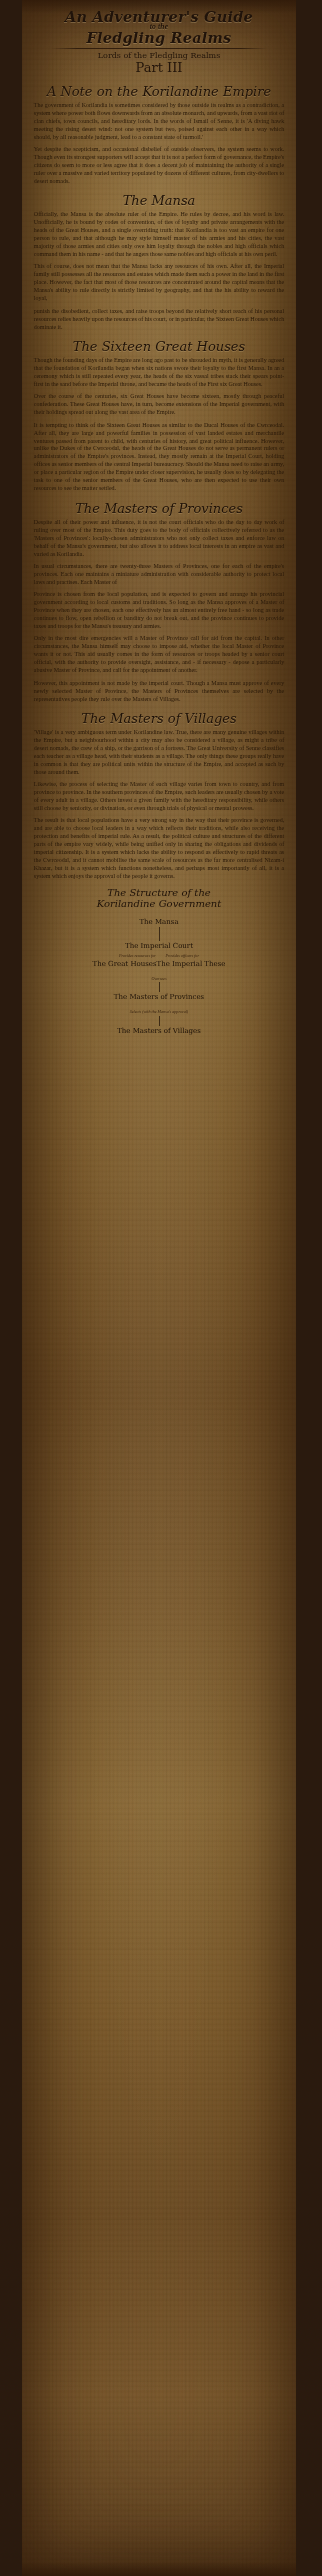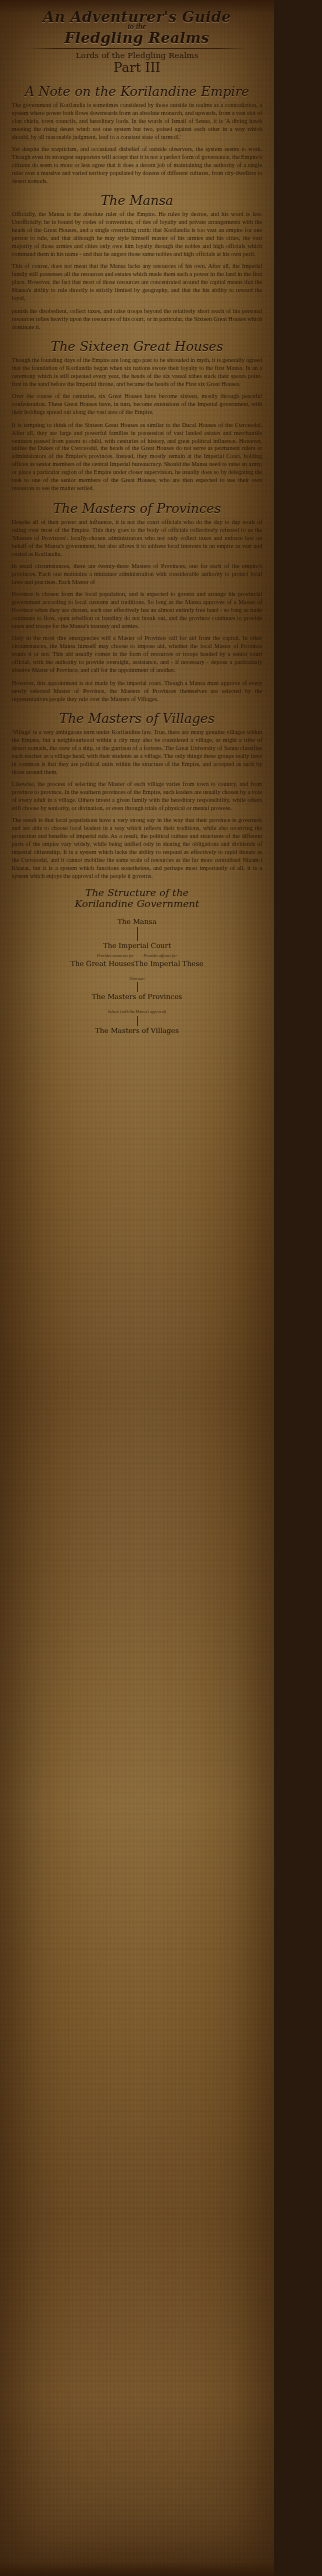--- a/index.html
+++ b/index.html
@@ -16,20 +16,21 @@
   }
   .page {
     width: 274px;
     min-height: 2576px;
     position: relative;
     background:
       radial-gradient(ellipse at 50% 8%, rgba(255,240,200,0.10), rgba(0,0,0,0) 60%),
       linear-gradient(180deg, #6b4a24 0%, #7a5a2e 3%, #8a6936 8%, #7d5c2d 16%, #6f4f26 24%,
         #7a5a2e 30%, #8a6a38 38%, #7d5c2d 46%, #6d4d25 54%, #7a5a2e 62%,
         #8a6a38 70%, #7d5c2d 78%, #6d4d25 86%, #78572c 93%, #5e4120 100%);
+    margin-left: 22px;
   }
   .page::before {
     content: "";
     position: absolute;
     inset: 0;
     pointer-events: none;
     background:
       repeating-linear-gradient(90deg, rgba(0,0,0,0.045) 0px, rgba(0,0,0,0) 1.1px, rgba(255,255,255,0.02) 2.1px, rgba(0,0,0,0) 3.8px),
       repeating-linear-gradient(0deg, rgba(0,0,0,0.035) 0px, rgba(0,0,0,0) 1.6px, rgba(255,255,255,0.015) 3.2px, rgba(0,0,0,0) 5.4px);
     opacity: 0.8;

